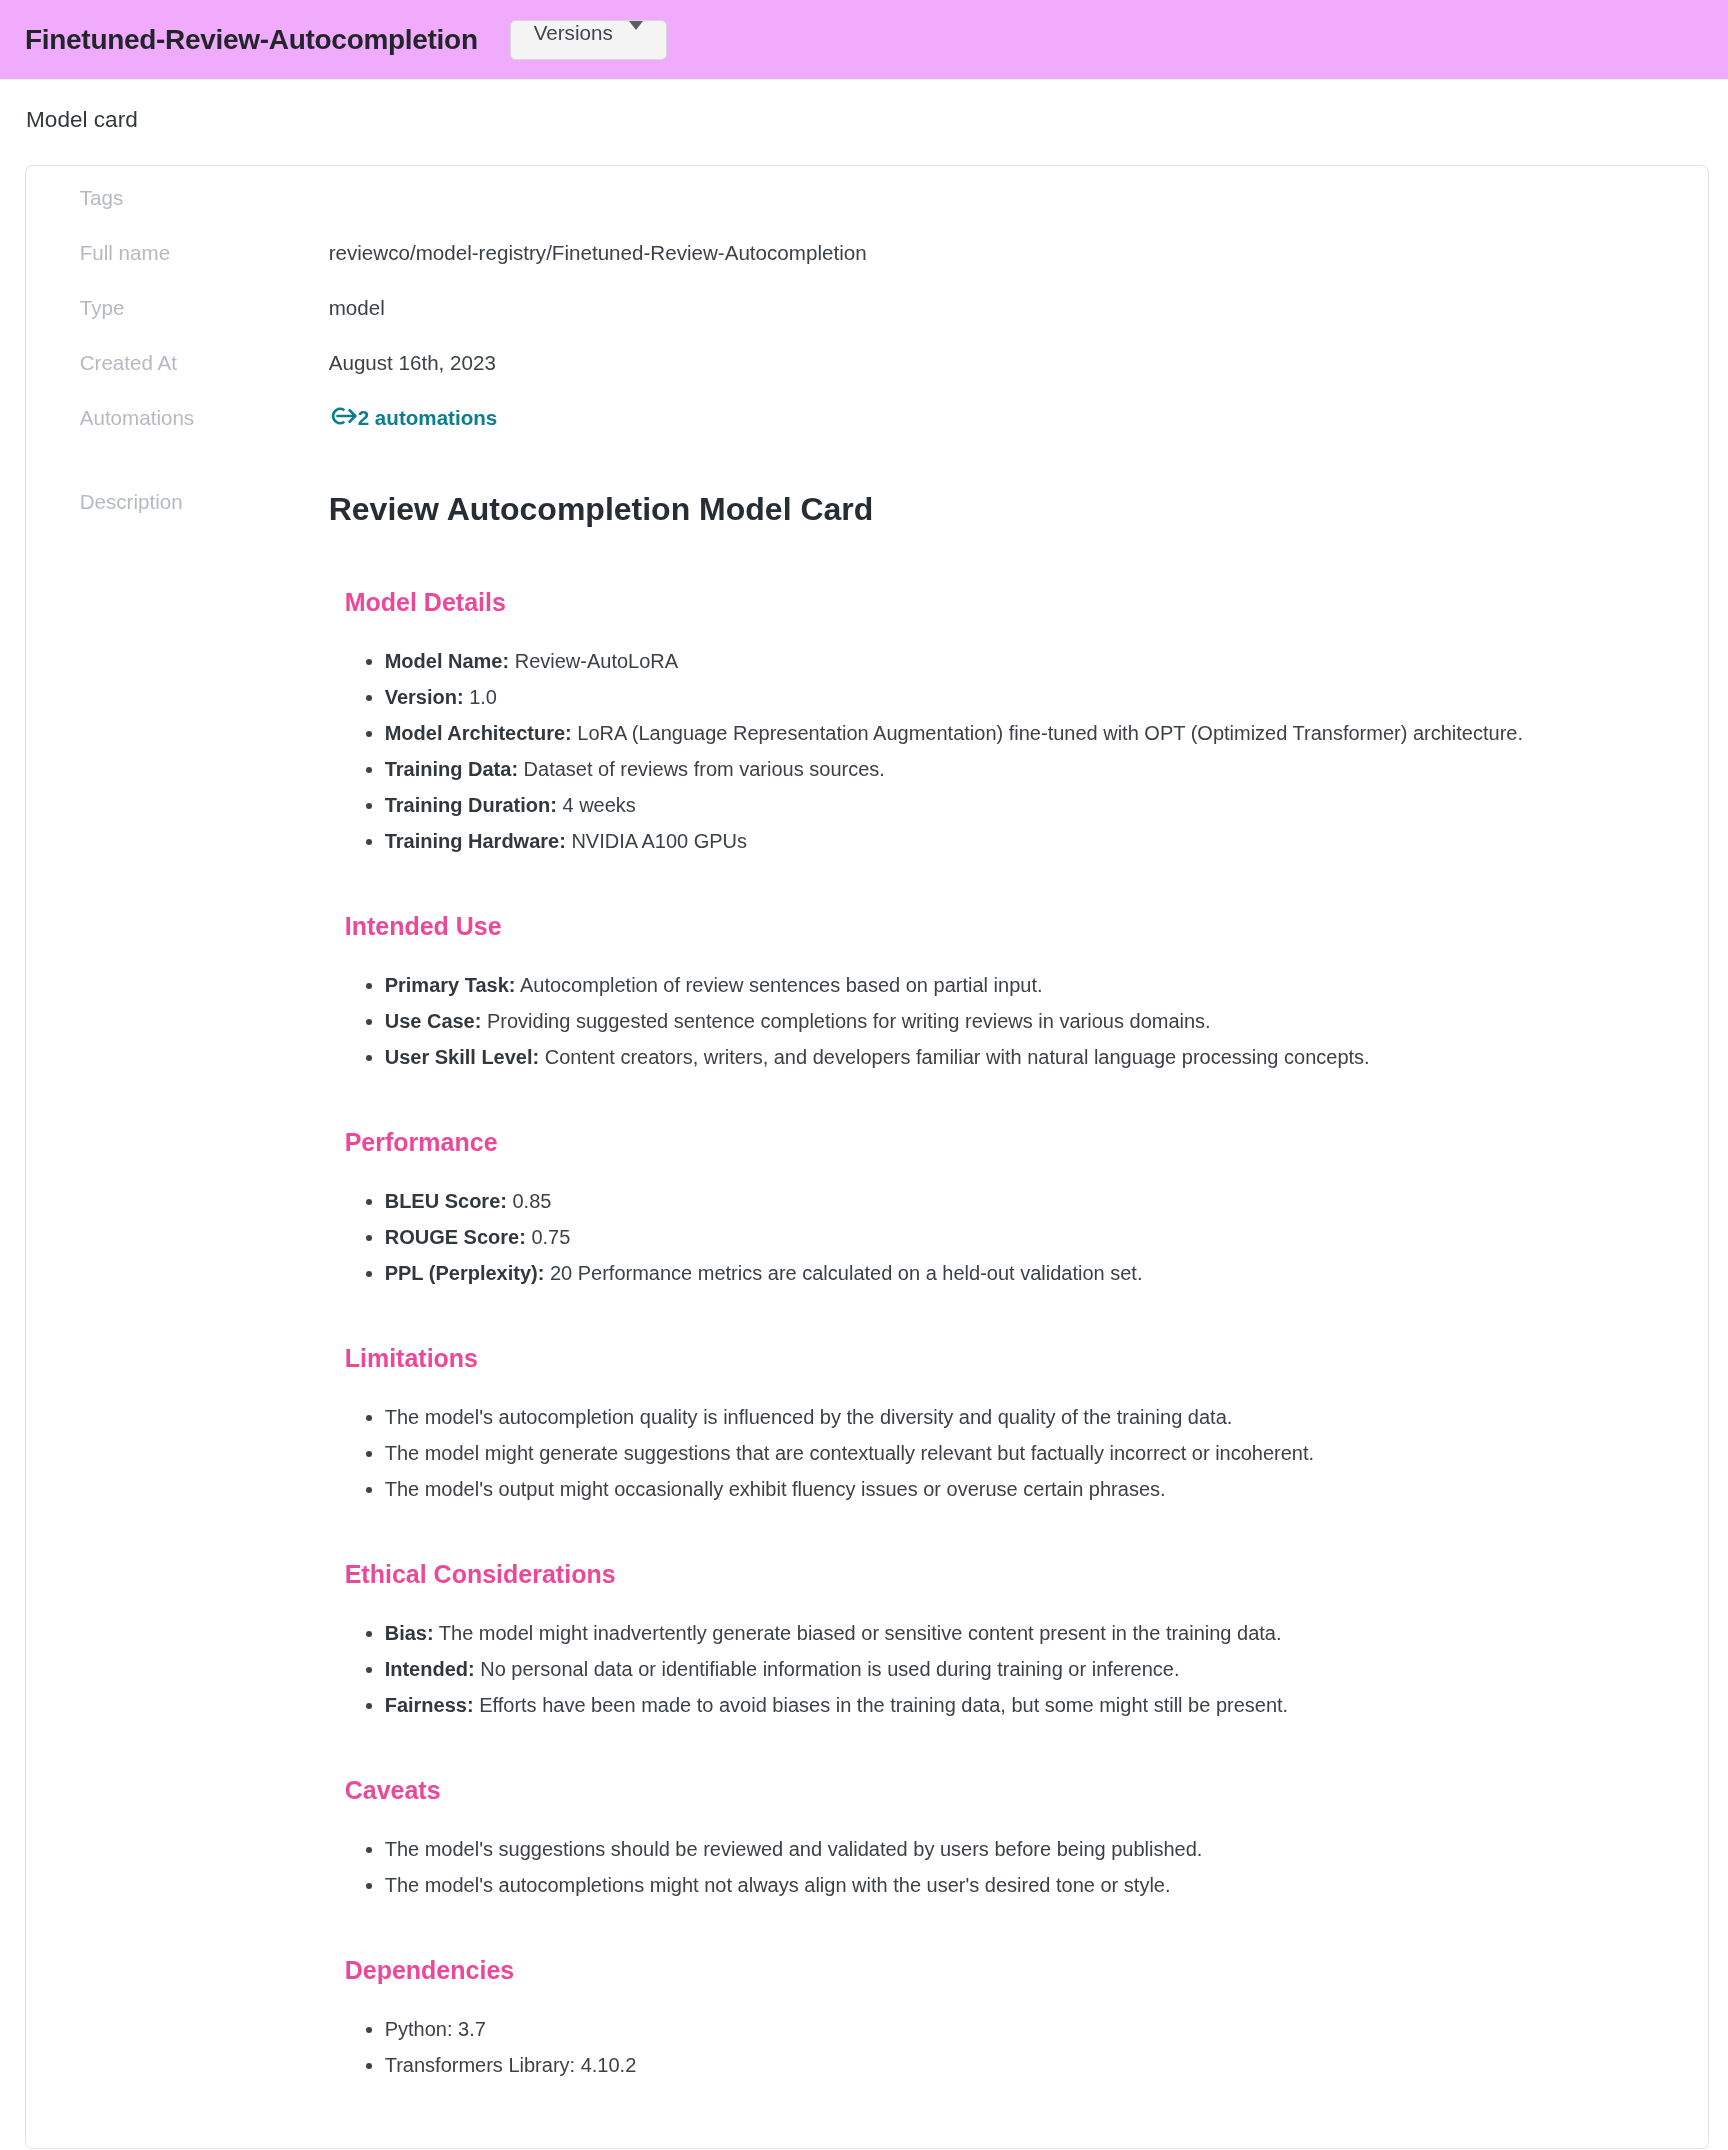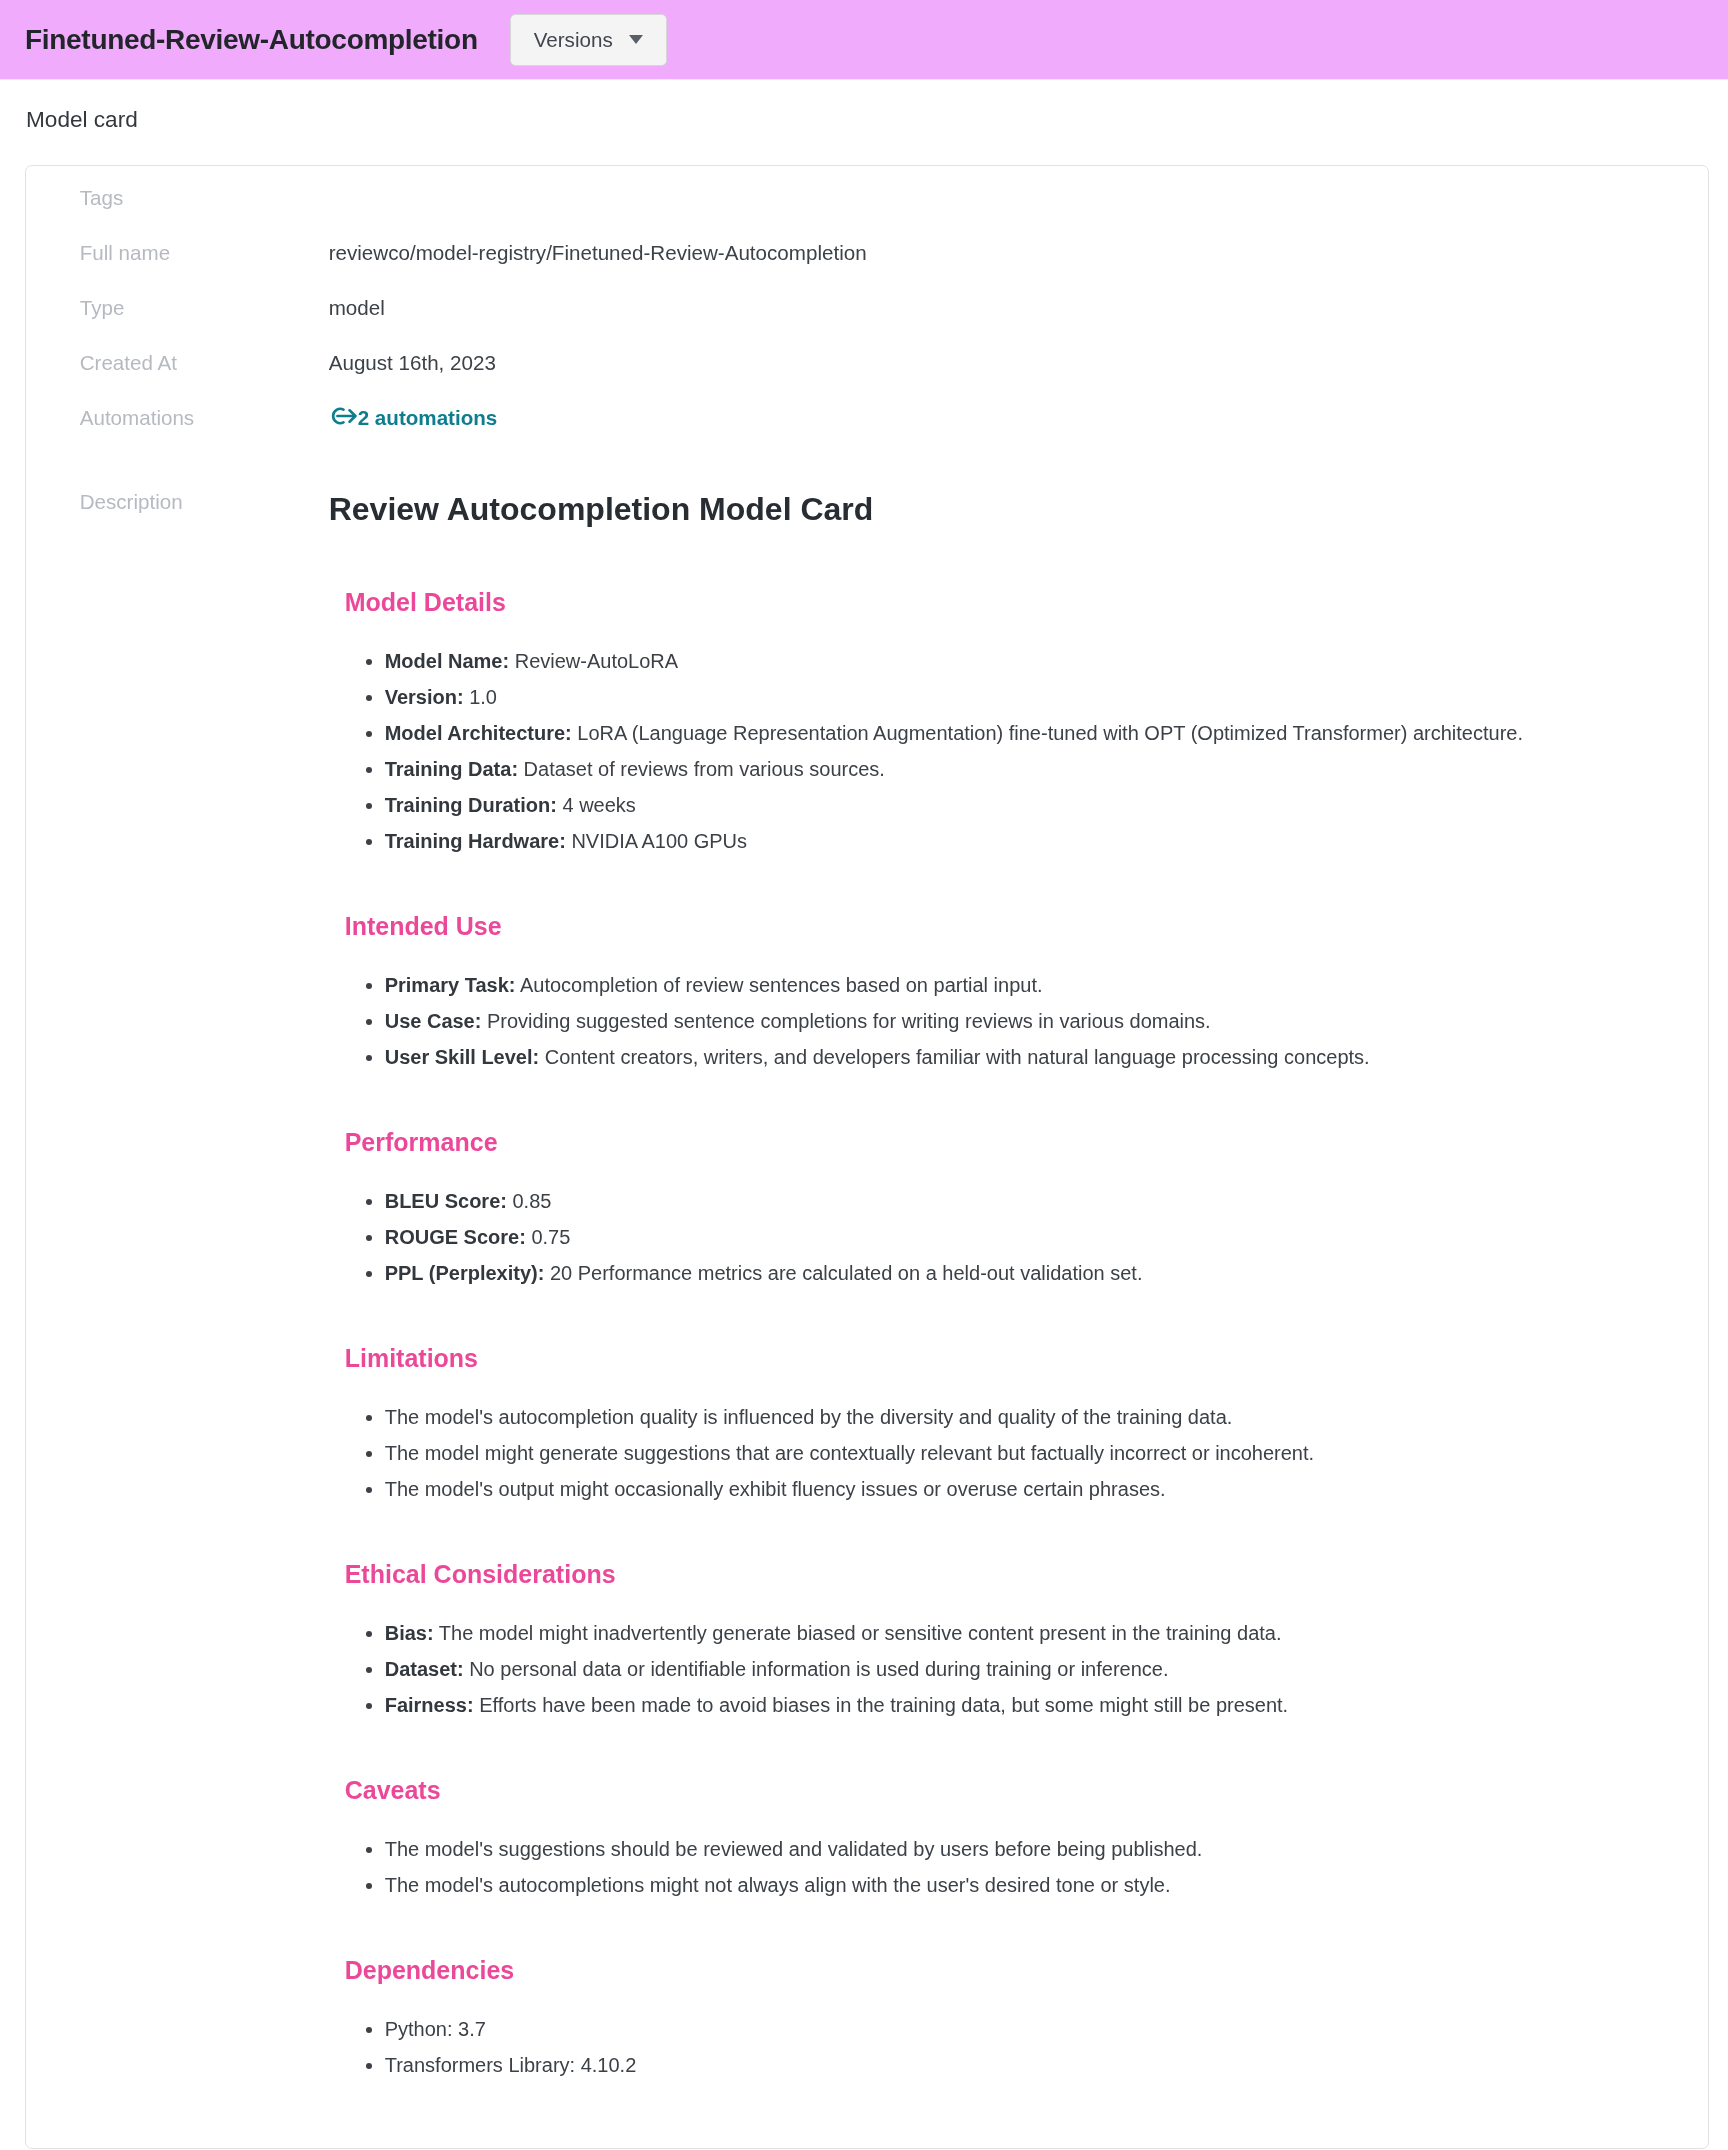--- a/index.html
+++ b/index.html
@@ -24,27 +24,27 @@
   }
   .app-title {
     font-size: 28px;
     font-weight: 700;
     color: #22262b;
     margin: 0;
     letter-spacing: -0.3px;
   }
   .versions-btn {
     margin-left: 32px;
-    height: 52px;
+    height: 40px;
     padding: 0 23px;
     background: #f4f4f4;
     border: 1.4px solid #d7d7d7;
     border-radius: 5.5px;
     display: inline-flex;
-    align-items: center;
+    align-items: flex-start;
     gap: 16.5px;
     font-size: 20.6px;
     color: #41464d;
     font-family: "Liberation Sans", sans-serif;
     cursor: pointer;
   }
   .caret-down {
     width: 0; height: 0;
     border-left: 7.5px solid transparent;
     border-right: 7.5px solid transparent;
@@ -211,21 +211,21 @@
           </ul>
           <h2>Limitations</h2>
           <ul>
             <li>The model's autocompletion quality is influenced by the diversity and quality of the training data.</li>
             <li>The model might generate suggestions that are contextually relevant but factually incorrect or incoherent.</li>
             <li>The model's output might occasionally exhibit fluency issues or overuse certain phrases.</li>
           </ul>
           <h2>Ethical Considerations</h2>
           <ul>
             <li><strong>Bias:</strong> The model might inadvertently generate biased or sensitive content present in the training data.</li>
-            <li><strong>Dataset:</strong> No personal data or identifiable information is used during training or inference.</li>
+            <li><strong>Intended:</strong> No personal data or identifiable information is used during training or inference.</li>
             <li><strong>Fairness:</strong> Efforts have been made to avoid biases in the training data, but some might still be present.</li>
           </ul>
           <h2>Caveats</h2>
           <ul>
             <li>The model's suggestions should be reviewed and validated by users before being published.</li>
             <li>The model's autocompletions might not always align with the user's desired tone or style.</li>
           </ul>
           <h2>Dependencies</h2>
           <ul>
             <li>Python: 3.7</li>

